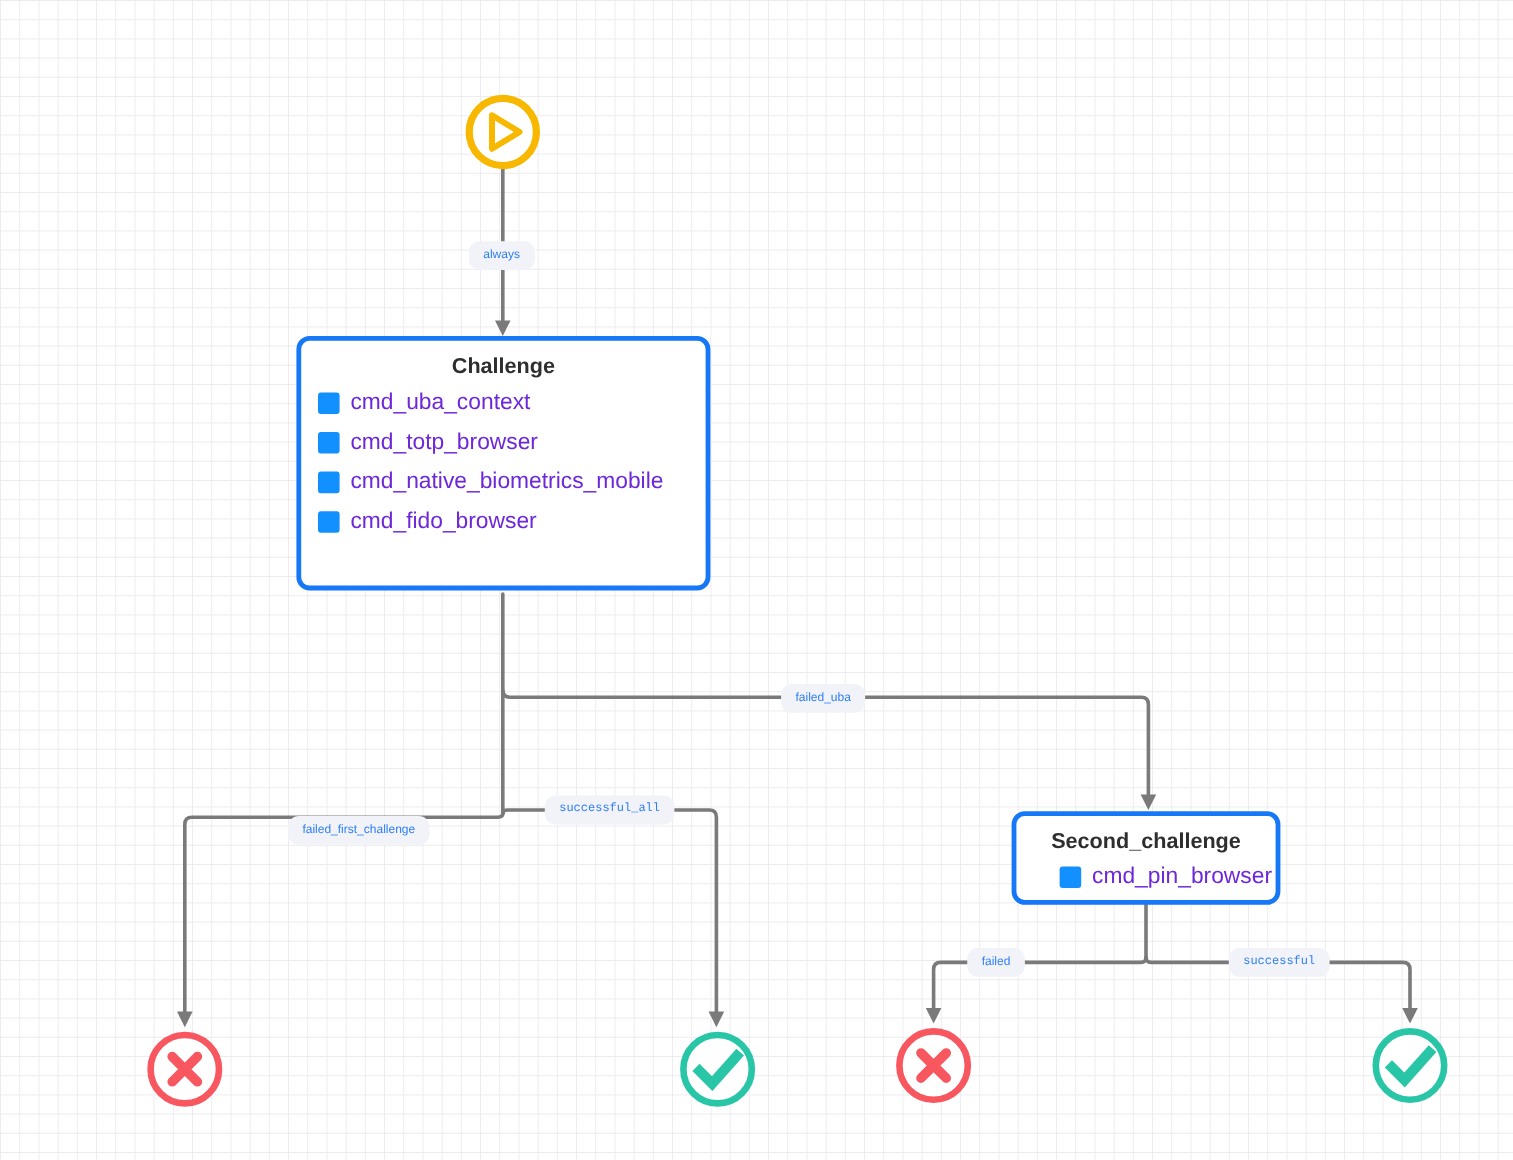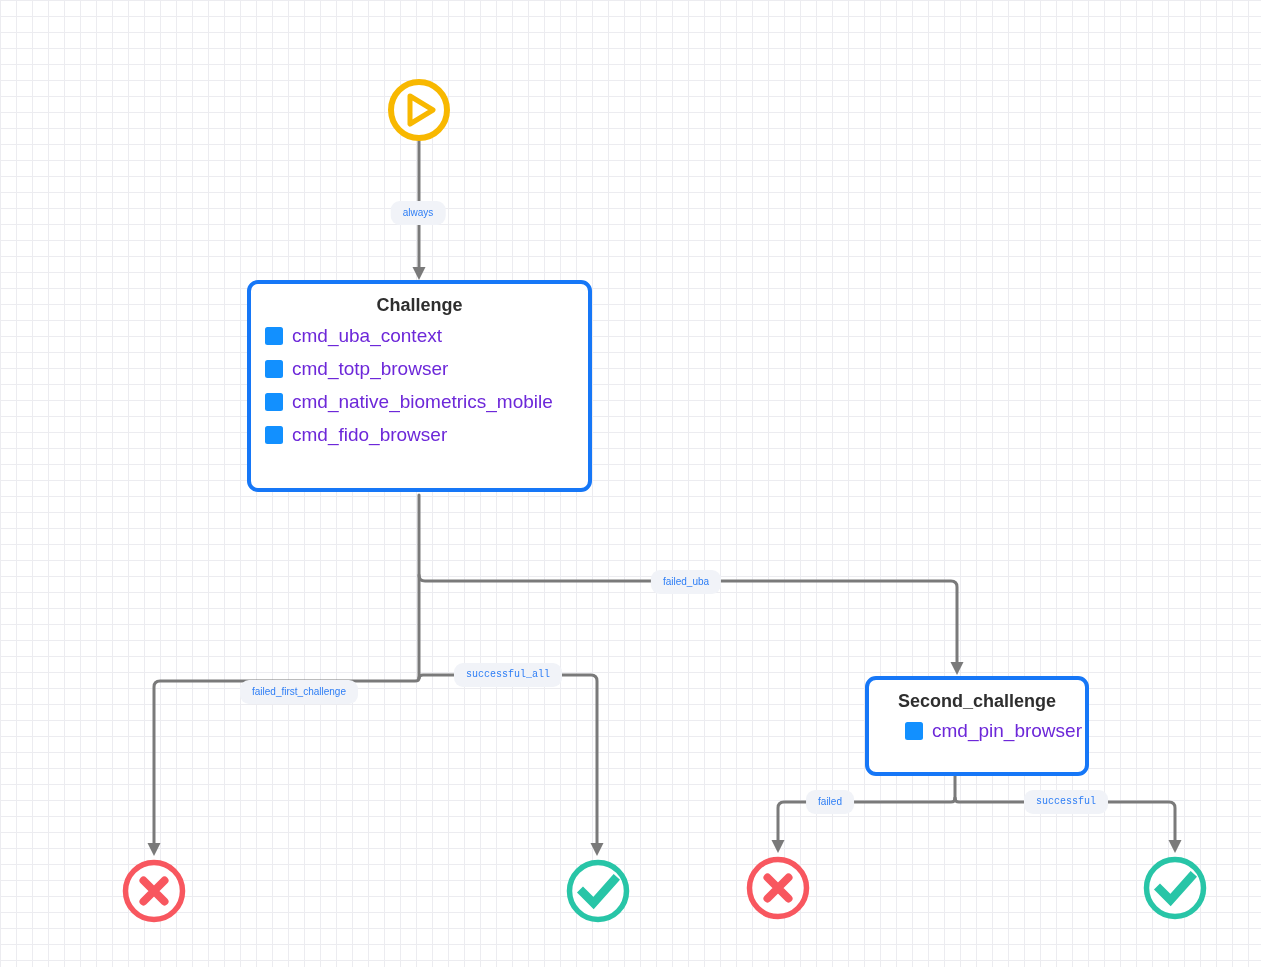--- a/index.html
+++ b/index.html
@@ -107,21 +107,21 @@
         <span class="cmd-icon"></span>
         <span class="cmd-text">cmd_native_biometrics_mobile</span>
       </div>
       <div class="cmd-item">
         <span class="cmd-icon"></span>
         <span class="cmd-text">cmd_fido_browser</span>
       </div>
     </div>
   </div>
 
-  <div class="task-node" style="left:865px;top:676px;width:224px;height:100px;">
+  <div class="task-node" style="left:843px;top:676px;width:224px;height:78px;">
     <div class="task-title">Second_challenge</div>
     <div class="cmd-list" style="padding-left:0;">
       <div class="cmd-item centered">
         <span class="cmd-icon"></span>
         <span class="cmd-text">cmd_pin_browser</span>
       </div>
     </div>
   </div>
 
   <div class="circle-node" style="left:154px;top:891px;">

